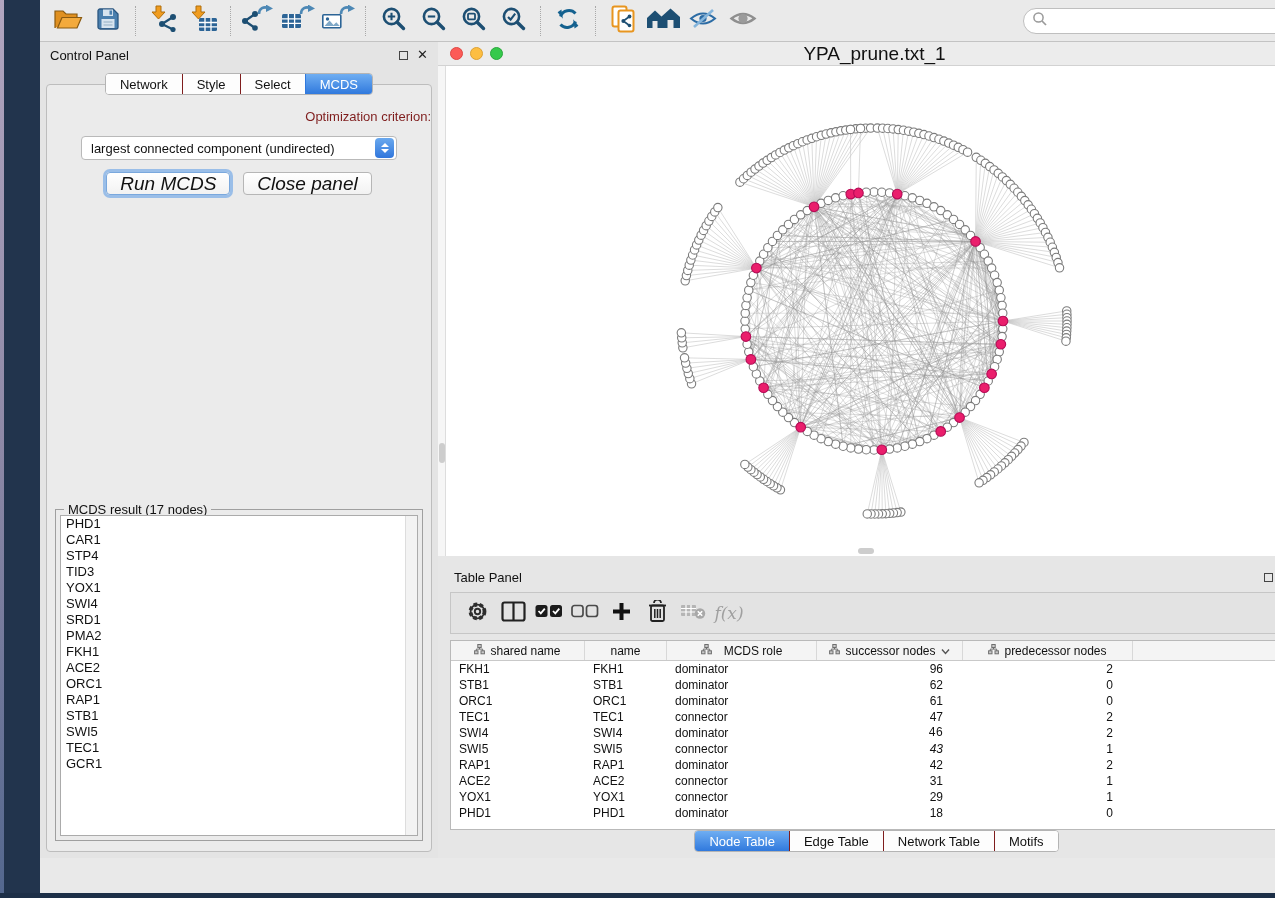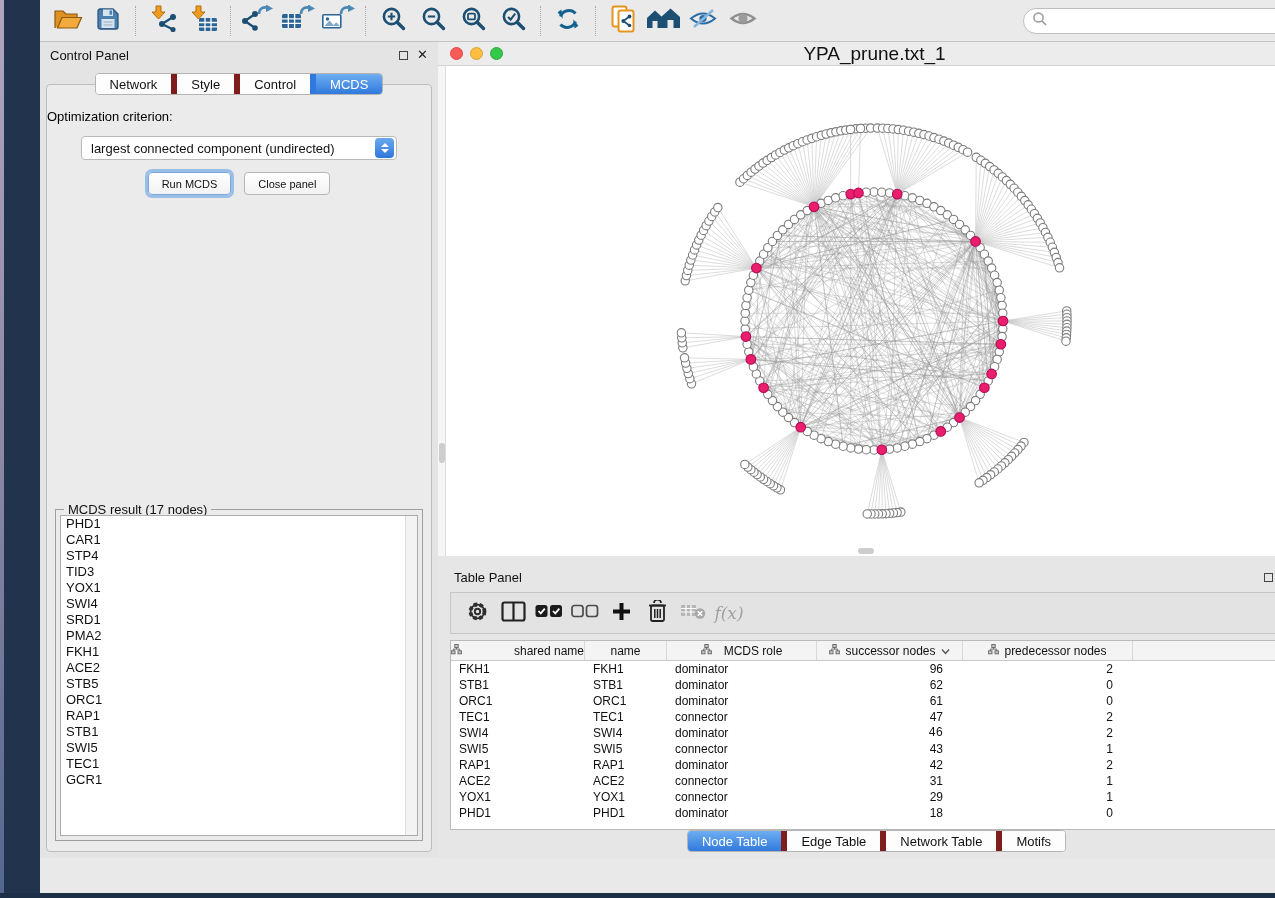--- a/index.html
+++ b/index.html
@@ -20,38 +20,38 @@
   .search-input { border:none; outline:none; flex:1; height:20px; font-size:13px; background:transparent; }
 
   
   .control-panel { position:absolute; left:0; top:42px; width:398px; bottom:35px; background:#e4e4e4; }
   .cp-titlebar { height:26px; display:flex; align-items:center; padding:0 10px; }
   .panel-title { font-size:13px; color:#111; }
   .panel-winbtns { margin-left:auto; display:flex; align-items:center; gap:9px; }
   .cp-tabs { position:absolute; left:0; right:0; top:31px; display:flex; justify-content:center; z-index:3; }
   .seg-group { display:flex; border:1px solid #b4b4b4; border-radius:4px; overflow:hidden; background:#fff; height:22px;justify-content:flex-end; }
   .seg-tab { padding:0 14px; font-size:13px; color:#111; display:flex; align-items:center;
-    border-left:6px solid #7f1d1d; background:#fdfdfd; }
+    border-left:1px solid #7f1d1d; background:#fdfdfd; }
   .seg-tab:first-child { border-left:none; }
   .seg-tab.active { background:linear-gradient(#6faef2,#3079dd); color:#fff; border-left-color:#3079dd; }
   .cp-inner { position:absolute; left:6px; right:6px; top:42px; bottom:6px; background:#ebebeb;
     border:1px solid #bdbdbd; border-radius:4px; }
-  .opt-label { margin-top:24px; text-align:left; font-size:13px; color:#000000; }
+  .opt-label { margin-top:24px; text-align:right; font-size:13px; color:#7f1d1d; }
   .opt-select { margin:12px auto 0; width:316px; height:24px; background:#fff; border:1px solid #b9b9b9;
     border-radius:4px; display:flex; align-items:center; position:relative; }
   .opt-select-text { font-size:13px; color:#111; padding-left:9px; flex:1; white-space:nowrap; overflow:hidden; }
   .opt-stepper { width:19px; height:20px; margin-right:2px; border-radius:4px;
     background:linear-gradient(#6aa9ee,#3076dc); display:flex; flex-direction:column;
     align-items:center; justify-content:center; gap:2px; }
   .chev { width:0; height:0; border-left:4px solid transparent; border-right:4px solid transparent; }
   .chev.up { border-bottom:4px solid #fff; }
   .chev.dn { border-top:4px solid #fff; }
   .cp-buttons { margin-top:12px; display:flex; justify-content:center; gap:13px; }
   .mac-btn { height:23px; padding:0 13px; background:linear-gradient(#ffffff,#f2f2f2); border:1px solid #b6b6b6;
-    border-radius:4px; font-size:11px; color:#111; display:flex; align-items:center; }
+    border-radius:4px; font-size:19px; color:#111; display:flex; align-items:center;font-style:italic; }
   .mac-btn.focused { box-shadow:0 0 0 3px rgba(100,160,230,.6); border-color:#7aa8dd; }
   .groupbox { position:absolute; left:8px; right:8px; top:424px; bottom:10px; border:1px solid #9f9f9f; }
   .groupbox-label { position:absolute; top:-8px; left:8px; background:#ebebeb; padding:0 4px; font-size:13px; color:#111; }
   .mcds-list { position:absolute; inset:5px 4px 4px 4px; background:#fff; border:1px solid #ababab; overflow:hidden; }
   .mcds-item { font-size:13px; color:#111; line-height:16px; padding-left:5px; }
   .mcds-scroll { position:absolute; right:0; top:0; bottom:0; width:12px; background:#f3f3f3; border-left:1px solid #ddd; }
 
   
   .right-area { position:absolute; left:398px; top:42px; right:0; bottom:35px; background:#e6e6e6; }
   .net-region { position:absolute; left:0; right:0; top:0; height:522px; }
@@ -264,21 +264,21 @@
       <span class="panel-title">Control Panel</span>
       <span class="panel-winbtns">
         <span class="float-sq"></span>
         <span class="close-x">✕</span>
       </span>
     </div>
     <div class="cp-tabs">
         <div class="seg-group">
           <div class="seg-tab">Network</div>
           <div class="seg-tab">Style</div>
-          <div class="seg-tab">Control</div>
+          <div class="seg-tab">Select</div>
           <div class="seg-tab active">MCDS</div>
         </div>
       </div>
     <div class="cp-inner">
       <div class="opt-label">Optimization criterion:</div>
       <div class="opt-select">
         <span class="opt-select-text">largest connected component (undirected)</span>
         <span class="opt-stepper">
             <span class="chev up"></span>
             <span class="chev dn"></span>
@@ -295,21 +295,20 @@
               <div class="mcds-item">PHD1</div>
               <div class="mcds-item">CAR1</div>
               <div class="mcds-item">STP4</div>
               <div class="mcds-item">TID3</div>
               <div class="mcds-item">YOX1</div>
               <div class="mcds-item">SWI4</div>
               <div class="mcds-item">SRD1</div>
               <div class="mcds-item">PMA2</div>
               <div class="mcds-item">FKH1</div>
               <div class="mcds-item">ACE2</div>
-              <div class="mcds-item">STB5</div>
               <div class="mcds-item">ORC1</div>
               <div class="mcds-item">RAP1</div>
               <div class="mcds-item">STB1</div>
               <div class="mcds-item">SWI5</div>
               <div class="mcds-item">TEC1</div>
               <div class="mcds-item">GCR1</div>
             </div>
           <div class="mcds-scroll"></div>
         </div>
       </div>
@@ -1190,21 +1189,21 @@
                 <circle cx="20" cy="10.5" r="5.2" fill="#a8a8a8"></circle>
                 <path d="M17.8 8.3 l4.4 4.4 M22.2 8.3 l-4.4 4.4" stroke="#fff" stroke-width="1.6"></path>
               </svg></span>
           </div>
         <div class="tp-btn">
             <span class="fx">f(x)</span>
           </div>
       </div>
       <div class="tp-table">
         <div class="thead">
-            <div class="th" style="width: 134px; justify-content: space-between;">
+            <div class="th" style="width: 134px;">
               <span><svg width="11" height="11" viewBox="0 0 11 11">
                   <rect x="3.8" y="0.5" width="3.4" height="3" fill="#c9c9c9" stroke="#6e6e6e"></rect>
                   <rect x="0.6" y="6.8" width="3.4" height="3" fill="#c9c9c9" stroke="#6e6e6e"></rect>
                   <rect x="7" y="6.8" width="3.4" height="3" fill="#c9c9c9" stroke="#6e6e6e"></rect>
                   <path d="M5.5 3.5 v1.6 M2.3 6.8 V5.1 h6.4 v1.7" stroke="#6e6e6e" fill="none"></path>
                 </svg></span>
               <span>shared name</span>
             </div>
             <div class="th" style="width: 82px;">
               <span>name</span>
@@ -1274,21 +1273,21 @@
               <div class="td" style="width: 134px;">SWI4</div>
               <div class="td" style="width: 82px;">SWI4</div>
               <div class="td" style="width: 150px;">dominator</div>
               <div class="td num" style="width: 146px; font-family: Liberation Mono, monospace;">46</div>
               <div class="td num" style="width: 170px;">2</div>
             </div>
             <div class="tr">
               <div class="td" style="width: 134px;">SWI5</div>
               <div class="td" style="width: 82px;">SWI5</div>
               <div class="td" style="width: 150px;">connector</div>
-              <div class="td num" style="width: 146px;">43</div>
+              <div class="td num" style="width: 146px; font-style: italic;">43</div>
               <div class="td num" style="width: 170px;">1</div>
             </div>
             <div class="tr">
               <div class="td" style="width: 134px;">RAP1</div>
               <div class="td" style="width: 82px;">RAP1</div>
               <div class="td" style="width: 150px;">dominator</div>
               <div class="td num" style="width: 146px;">42</div>
               <div class="td num" style="width: 170px;">2</div>
             </div>
             <div class="tr">

